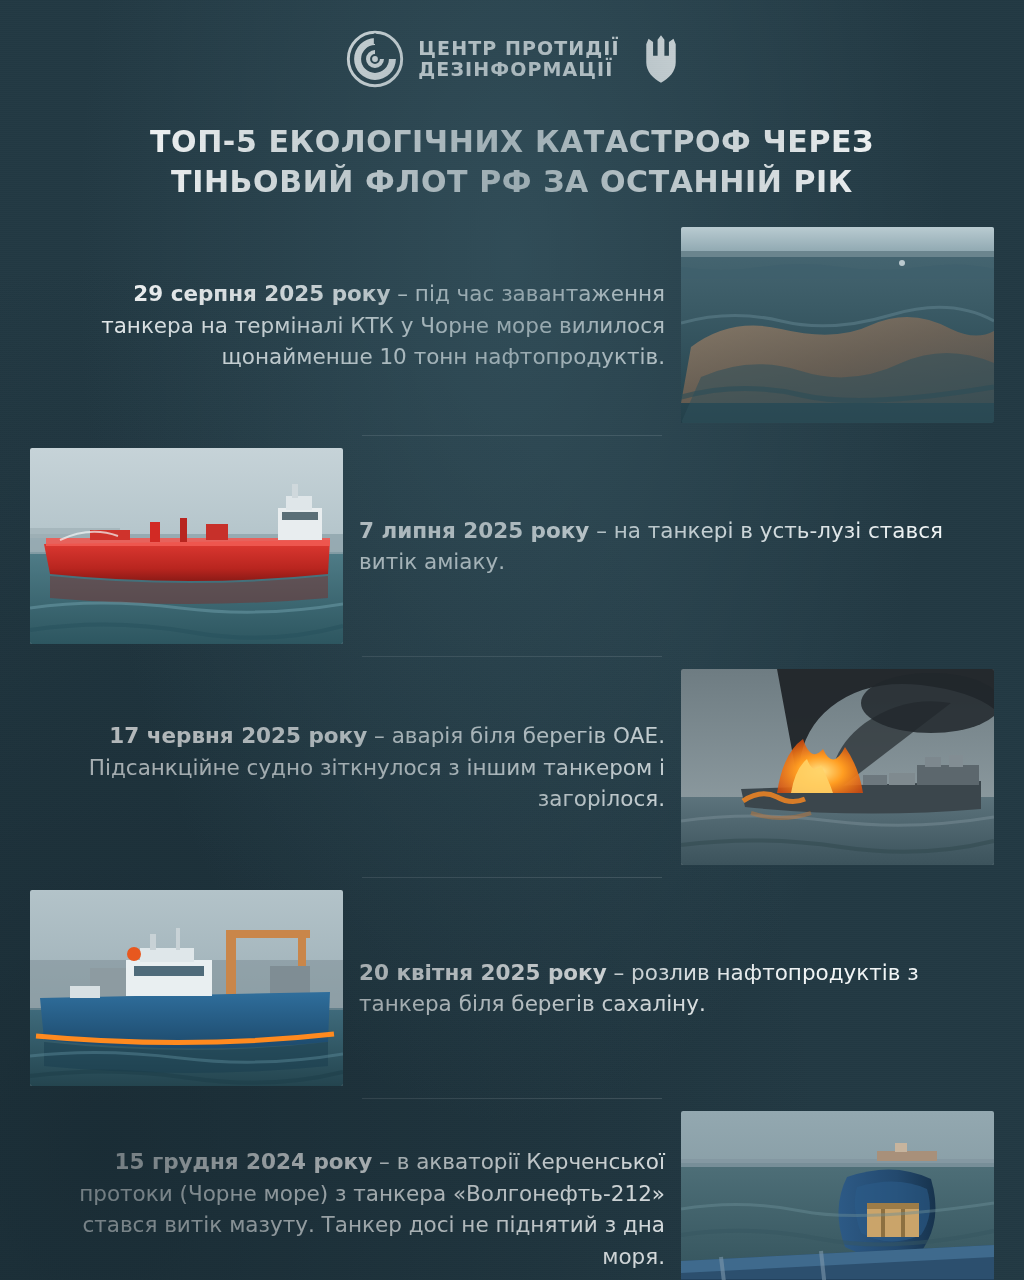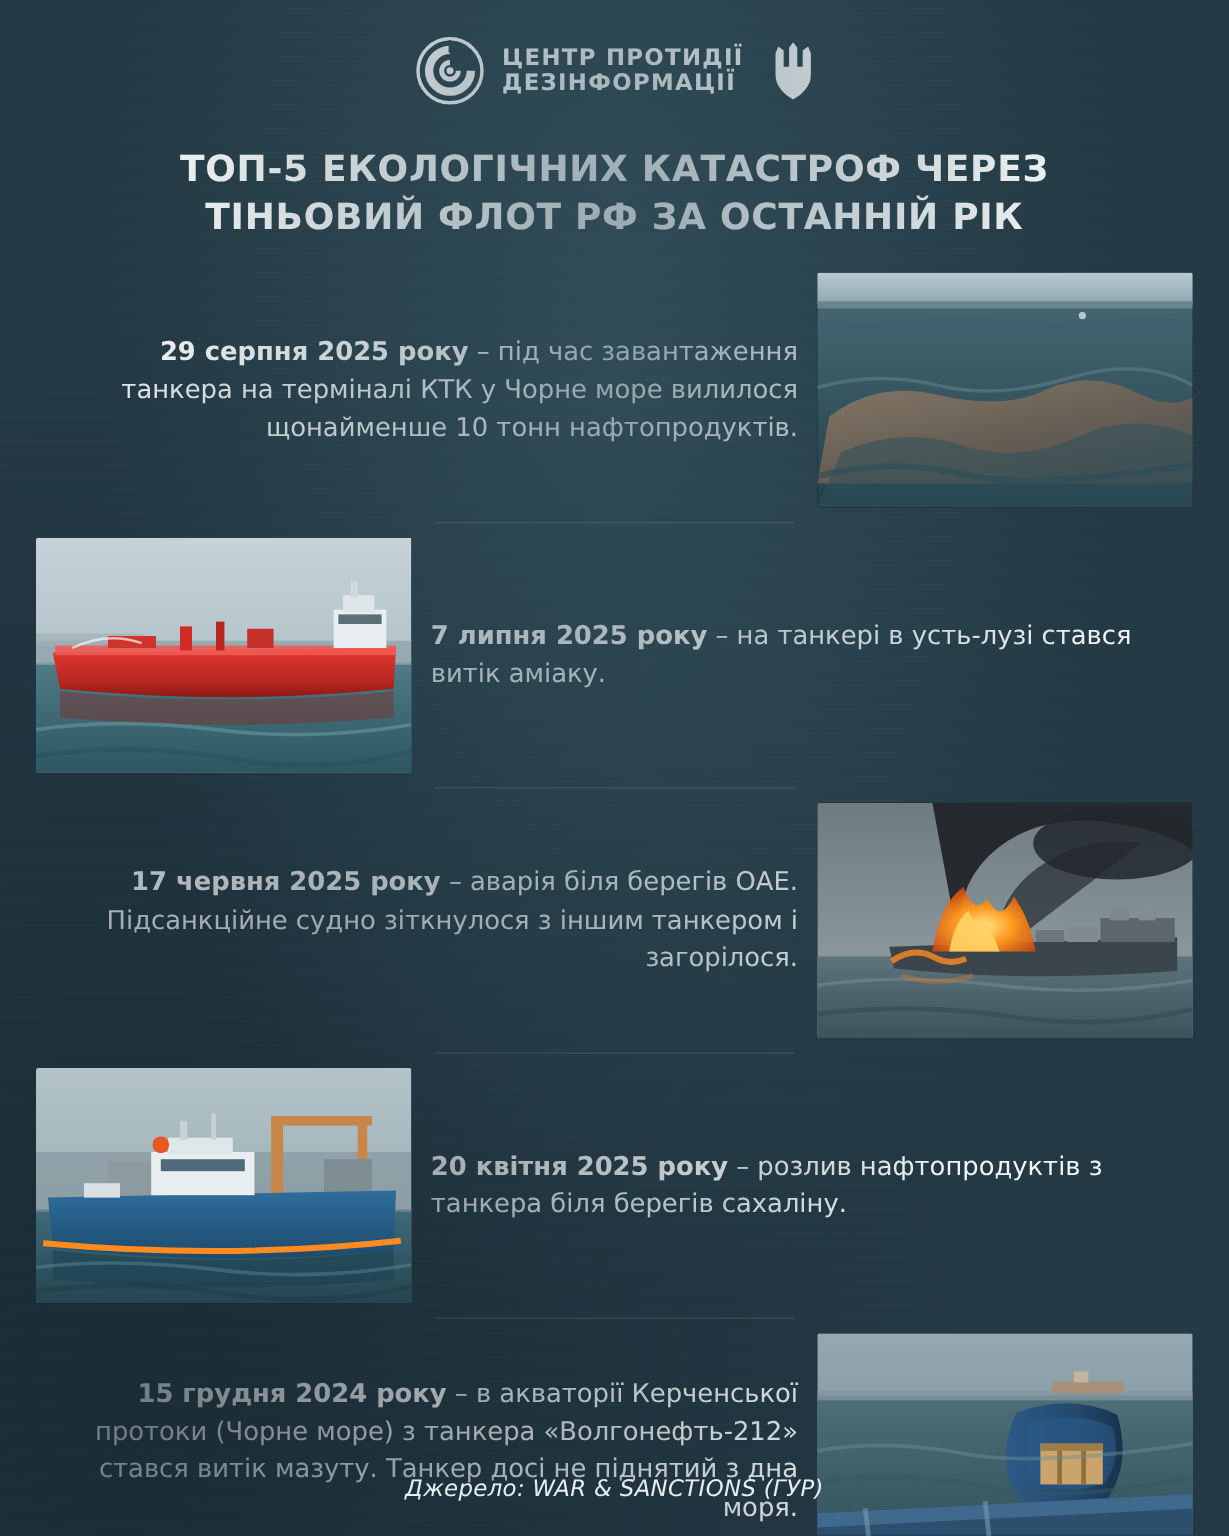--- a/index.html
+++ b/index.html
@@ -394,14 +394,13 @@
           <path d="M40 146 L46 196" stroke="#7d98ac" stroke-width="4" fill="none" opacity="0.6"></path>
           <path d="M140 140 L146 196" stroke="#7d98ac" stroke-width="4" fill="none" opacity="0.6"></path>
 
           <path d="M0 98 q60 -10 120 2 t193 -8" stroke="#6b8d96" stroke-width="3" fill="none" opacity="0.45"></path>
           <path d="M0 124 q70 -10 140 4 t173 -8" stroke="#355660" stroke-width="4" fill="none" opacity="0.5"></path>
         </svg>
       </div>
     </div>
   </div>
 
-  <div class="source">Джерело: WAR &amp; SANCTIONS (ГУР)</div>
 </div>
 
 </body></html>

